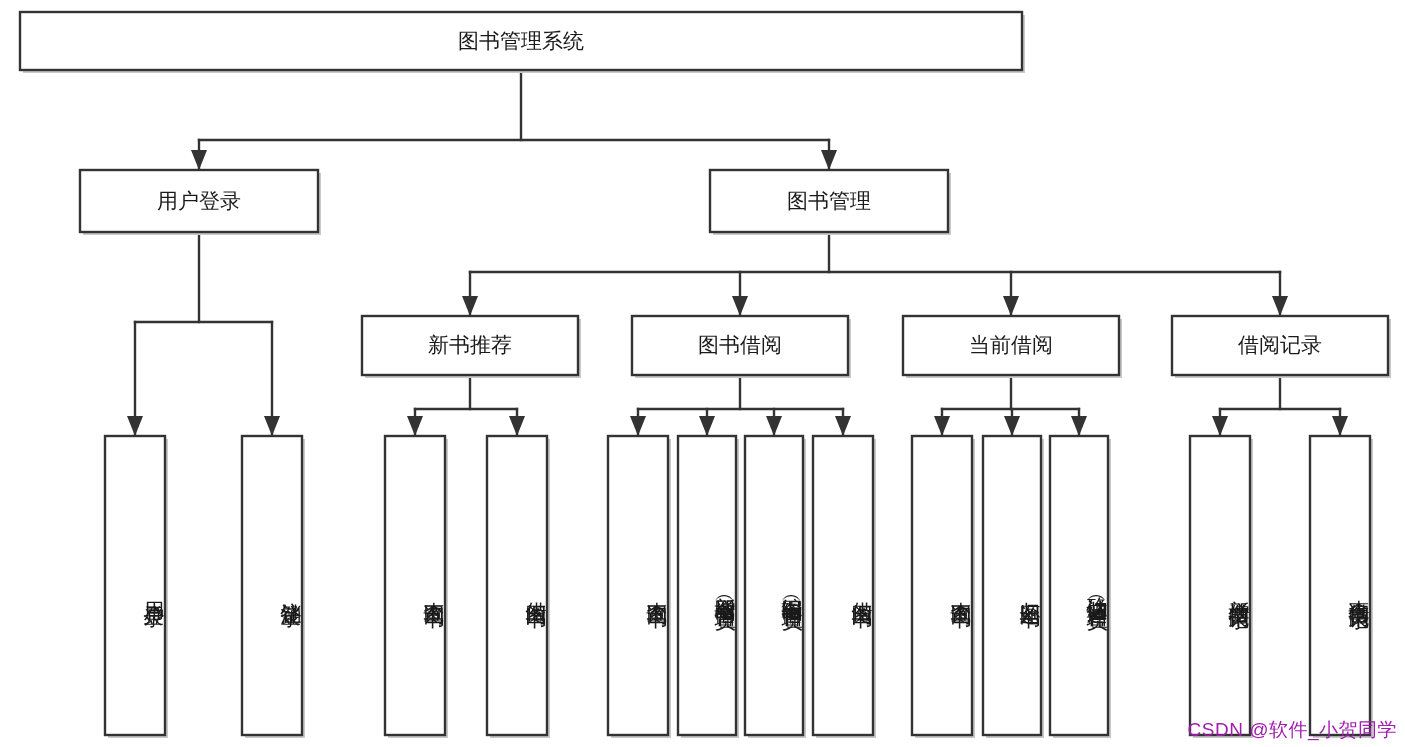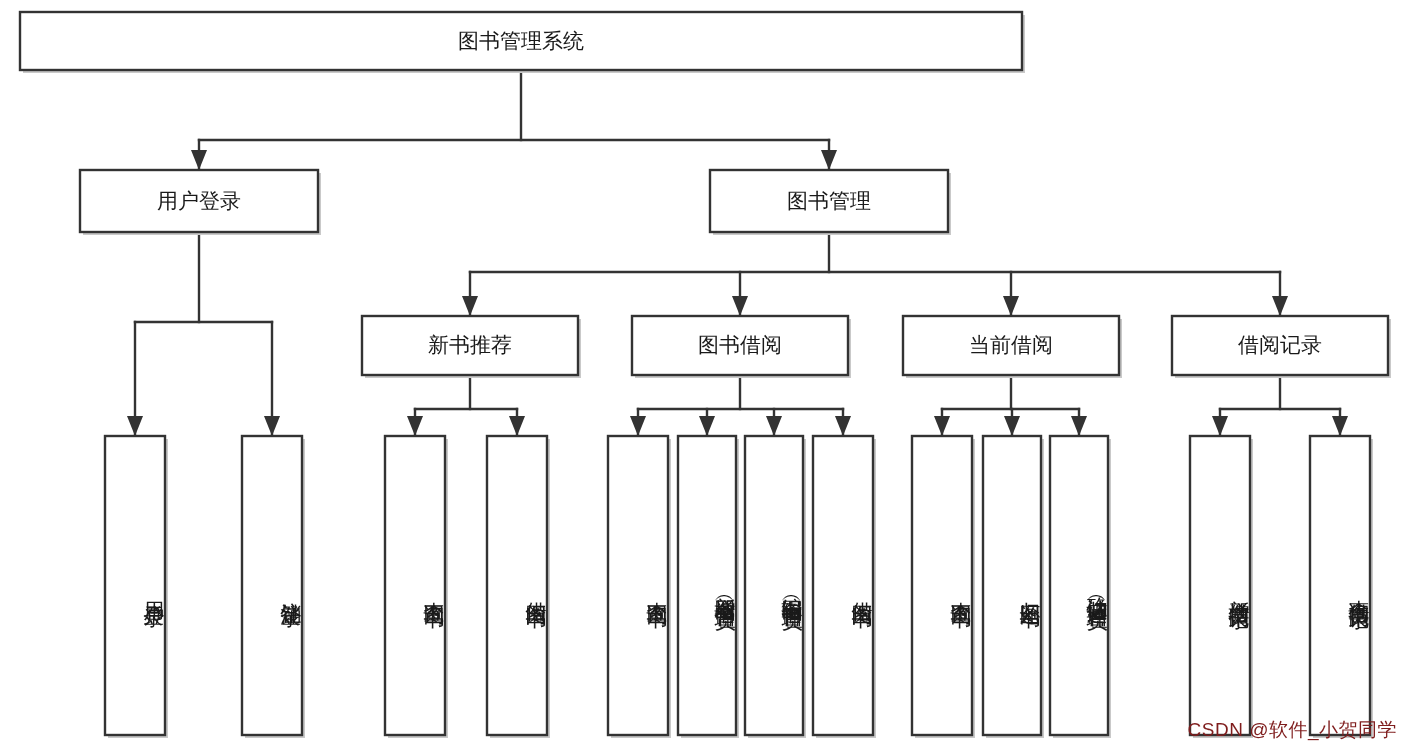--- a/index.html
+++ b/index.html
@@ -67,21 +67,21 @@
     justify-content: center;
     white-space: nowrap;
     pointer-events: none;
   }
   .watermark {
     position: absolute;
     right: 8px;
     bottom: 4px;
     font-family: "Liberation Sans", "DejaVu Sans", sans-serif;
     font-size: 19px;
-    color: #7f1d1d;
+    color: #a21caf;
     letter-spacing: 0.5px;
     white-space: nowrap;
   }
 </style>
 </head>
 <body>
 
 <div id="diagram-root">
 
   <svg class="flow" viewBox="0 0 1405 747">

